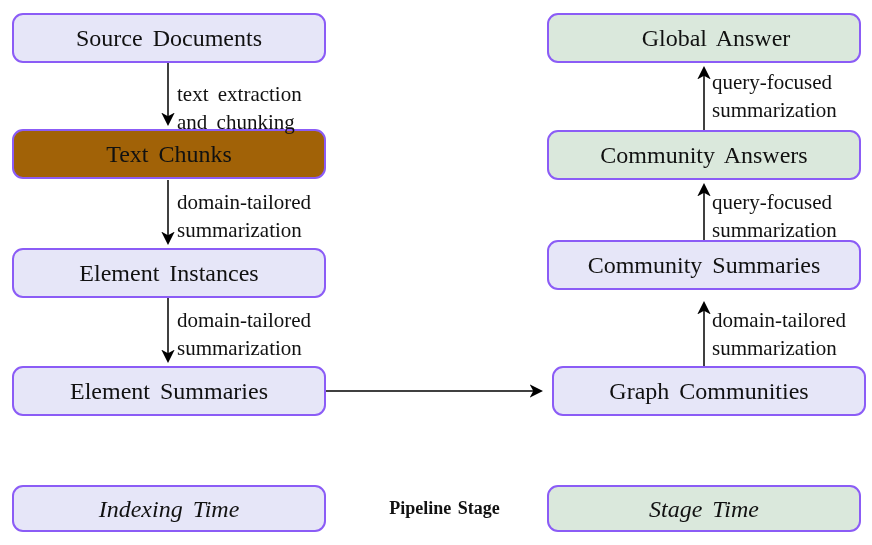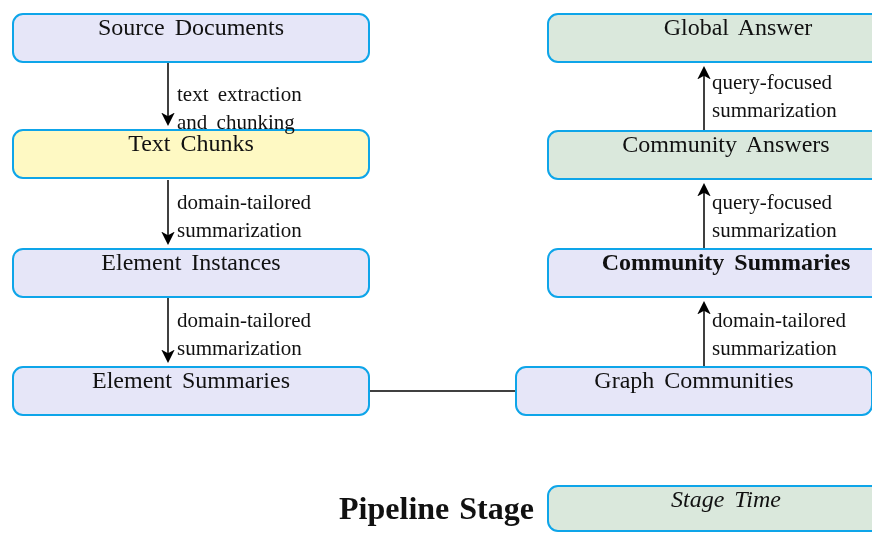--- a/index.html
+++ b/index.html
@@ -20,25 +20,26 @@
     position: absolute;
     left: 0;
     top: 0;
     width: 872px;
     height: 545px;
     pointer-events: none;
   }
   .box {
     position: absolute;
     box-sizing: border-box;
-    width: 358px;
+    width: 314px;
     height: 50px;
-    border: 2px solid #0ea5e9;
+    border: 2px solid #8b5cf6;
     border-radius: 11px;
     display: flex;
+    align-items: center;
     justify-content: center;
     font-size: 24px;
     word-spacing: 4px;
     line-height: 1;
     white-space: nowrap;
   }
   .edge-label {
     position: absolute;
     font-size: 21px;
     word-spacing: 4px;
@@ -47,41 +48,41 @@
   }
   .edge-label.centered {
     text-align: center;
     width: 190px;
   }
   .legend-box {
     font-style: italic;
   }
   .legend-title {
     position: absolute;
-    left: 326px;
+    left: 334px;
     top: 485px;
     width: 221px;
     height: 47px;
     display: flex;
     align-items: center;
     justify-content: center;
     font-weight: bold;
-    font-size: 32px;
+    font-size: 18px;
     word-spacing: 2px;
     white-space: nowrap;
   }
   
   #box-source-documents   { left: 12px;  top: 13px;  }
   #box-text-chunks        { left: 12px;  top: 129px; }
   #box-element-instances  { left: 12px;  top: 248px; }
   #box-element-summaries  { left: 12px;  top: 366px; }
   #box-global-answer      { left: 547px; top: 13px;  }
   #box-community-answers  { left: 547px; top: 130px; }
-  #box-community-summaries{ left: 547px; top: 248px; font-weight: bold; }
-  #box-graph-communities  { left: 515px; top: 366px; }
+  #box-community-summaries{ left: 547px; top: 240px; }
+  #box-graph-communities  { left: 552px; top: 366px; }
   #box-indexing-time      { left: 12px;  top: 485px; height: 47px; }
   #box-query-time         { left: 547px; top: 485px; height: 47px; }
   
   #label-source-to-chunks        { left: 177px; top: 80px;  }
   #label-chunks-to-instances     { left: 177px; top: 188px; }
   #label-instances-to-summaries  { left: 177px; top: 306px; }
   #label-community-detection     { left: 340px; top: 331px; }
   #label-communities-to-csumm    { left: 712px; top: 306px; }
   #label-csumm-to-answers        { left: 712px; top: 188px; }
   #label-answers-to-global       { left: 712px; top: 68px;  }
@@ -102,21 +103,21 @@
     <line x1="168" y1="298" x2="168" y2="361" stroke="#000" stroke-width="1.5" marker-end="url(#arrowhead)"></line>
     <line x1="326" y1="391" x2="541" y2="391" stroke="#000" stroke-width="1.5" marker-end="url(#arrowhead)"></line>
     <line x1="704" y1="366" x2="704" y2="303" stroke="#000" stroke-width="1.5" marker-end="url(#arrowhead)"></line>
     <line x1="704" y1="248" x2="704" y2="185" stroke="#000" stroke-width="1.5" marker-end="url(#arrowhead)"></line>
     <line x1="704" y1="130" x2="704" y2="68" stroke="#000" stroke-width="1.5" marker-end="url(#arrowhead)"></line>
   </svg>
 
   <div class="box" id="box-source-documents" style="background-color: rgb(230, 230, 248);">
     <span>Source Documents</span>
   </div>
-  <div class="box" id="box-text-chunks" style="background-color: #fef9c3;">
+  <div class="box" id="box-text-chunks" style="background-color: #a16207;">
     <span>Text Chunks</span>
   </div>
   <div class="box" id="box-element-summaries" style="background-color: rgb(230, 230, 248);">
     <span>Element Summaries</span>
   </div>
   <div class="box" id="box-element-instances" style="background-color: rgb(230, 230, 248);">
     <span>Element Instances</span>
   </div>
   <div class="box" id="box-community-summaries" style="background-color: rgb(230, 230, 248);">
     <span>Community Summaries</span>
@@ -138,18 +139,21 @@
 summarization</div>
   <div class="edge-label" id="label-instances-to-summaries">domain-tailored
 summarization</div>
   <div class="edge-label" id="label-communities-to-csumm">domain-tailored
 summarization</div>
   <div class="edge-label" id="label-csumm-to-answers">query-focused
 summarization</div>
   <div class="edge-label" id="label-answers-to-global">query-focused
 summarization</div>
 
+  <div class="box legend-box" id="box-indexing-time" style="background-color: rgb(230, 230, 248);">
+    <span>Indexing Time</span>
+  </div>
   <div class="legend-title">Pipeline Stage</div>
   <div class="box legend-box" id="box-query-time" style="background-color: rgb(218, 232, 220);">
     <span>Stage Time</span>
   </div>
 
 </div>
 
 </body></html>

